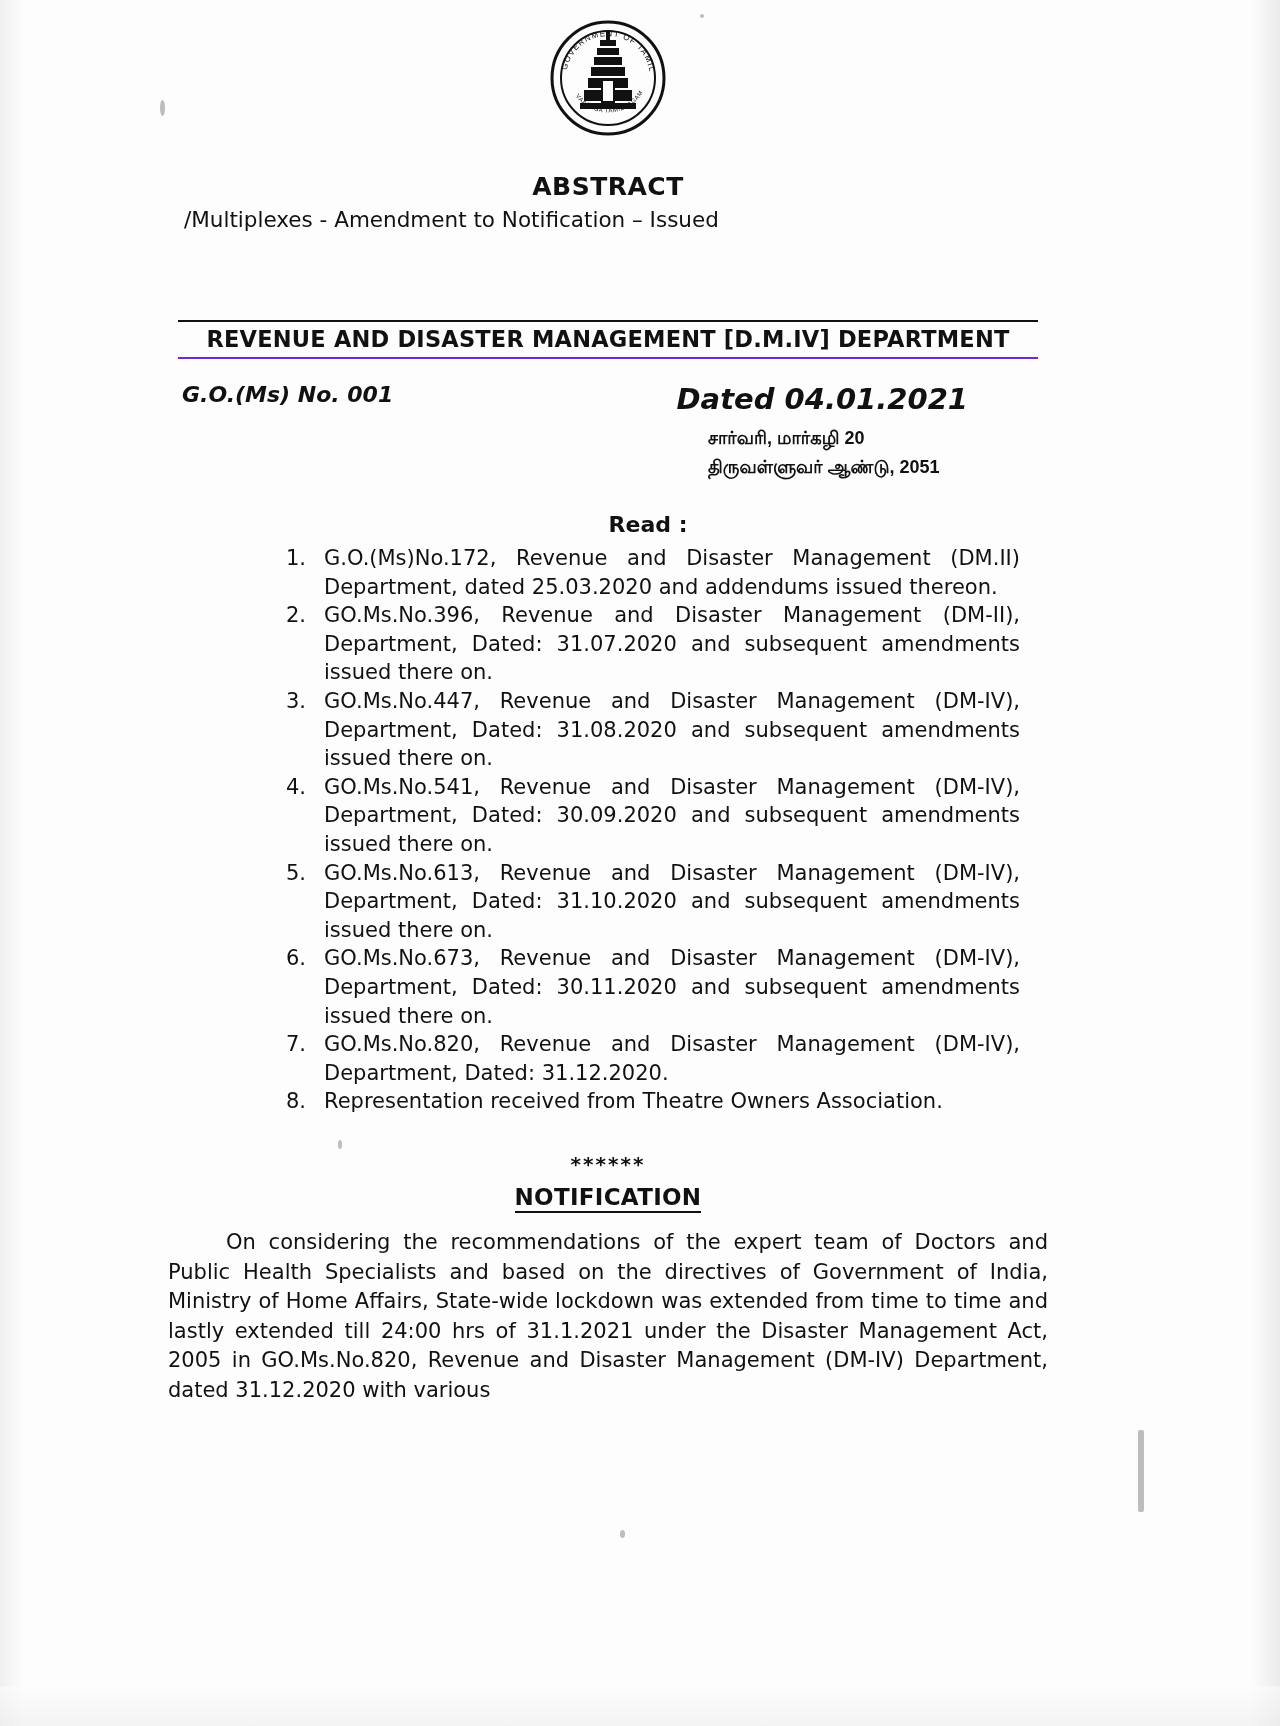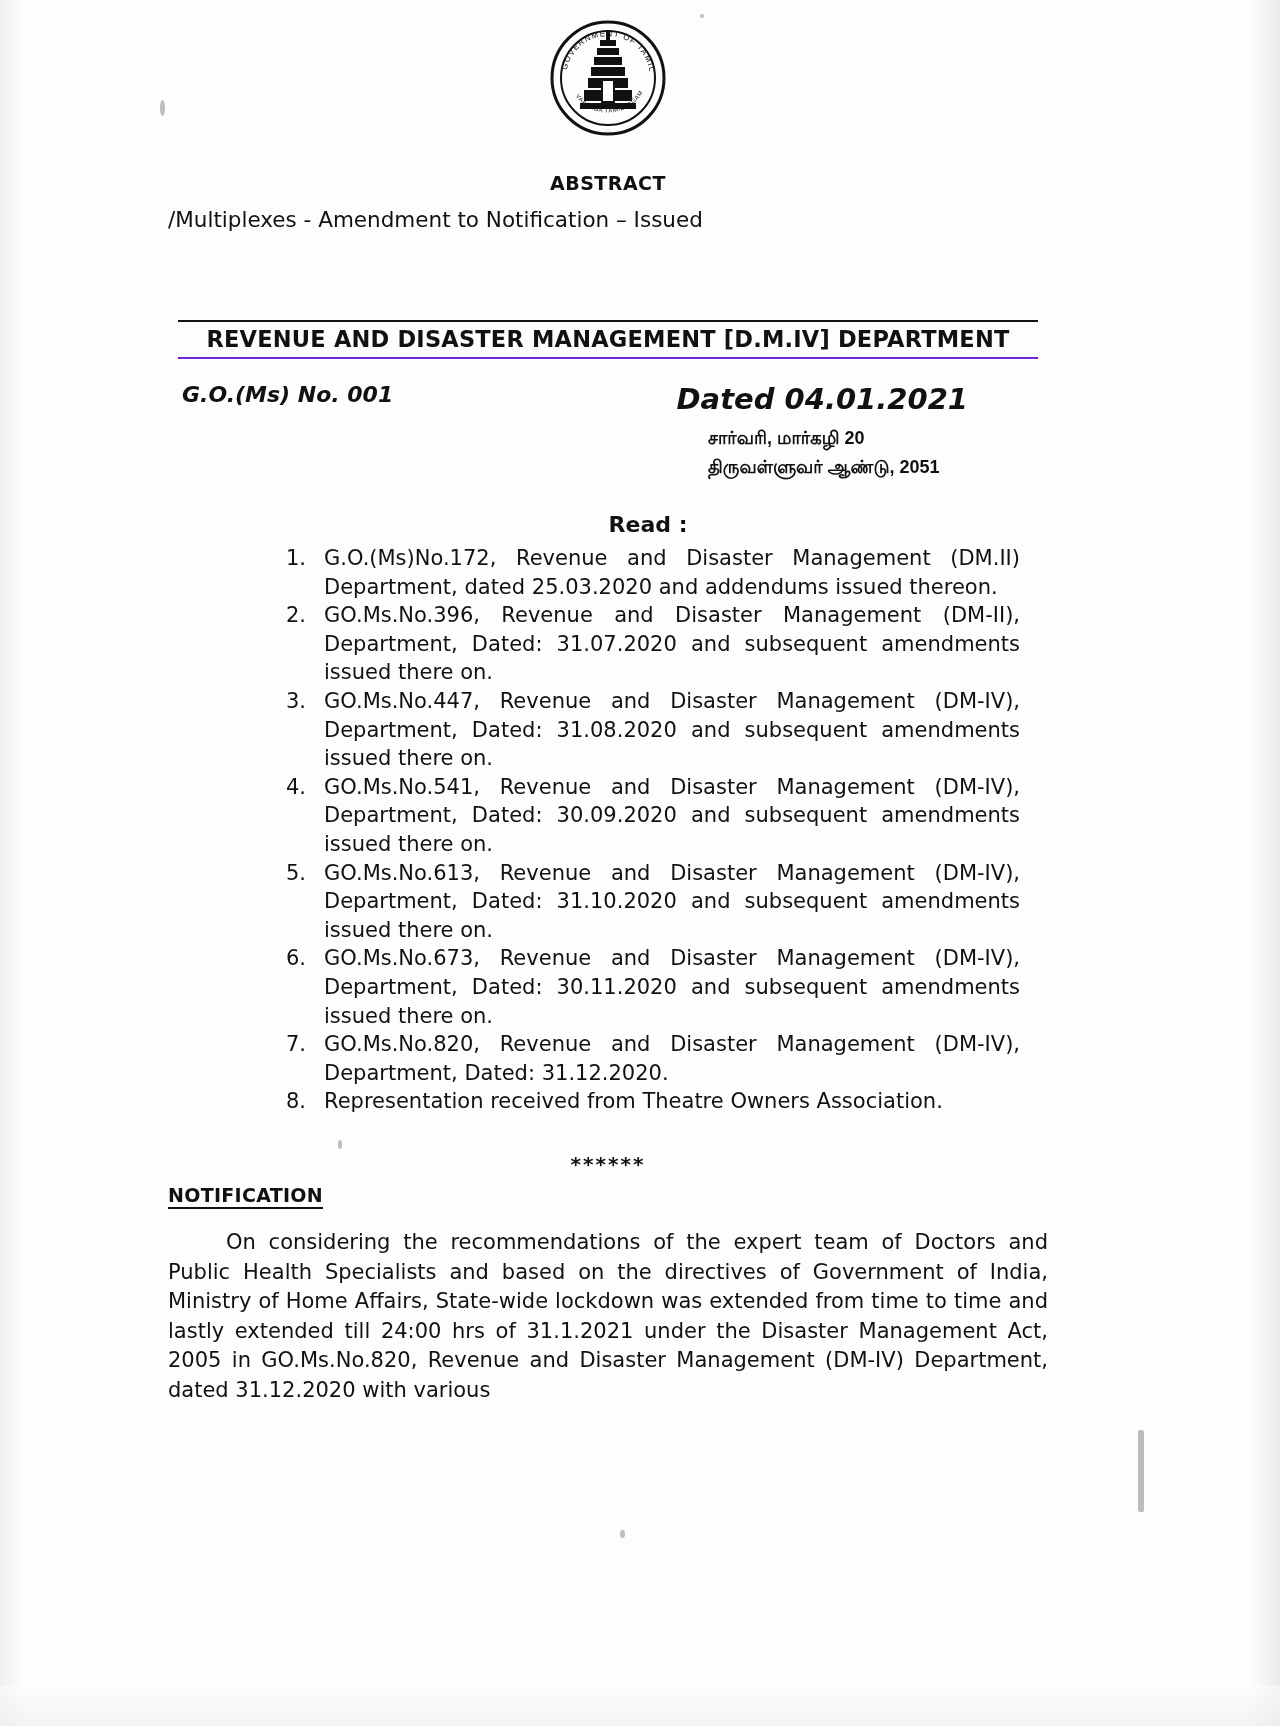--- a/index.html
+++ b/index.html
@@ -65,36 +65,36 @@
     height: 120px;
     position: relative;
   }
   .emblem svg { display: block; }
 
   .abstract-title {
     position: absolute;
     top: 172px;
     width: 880px;
     text-align: center;
-    font-size: 19px;
+    font-size: 25px;
     font-weight: bold;
     letter-spacing: .5px;
   }
 
   .abstract-body {
     position: absolute;
     top: 205px;
     left: 0;
     width: 880px;
     font-size: 21.5px;
     line-height: 29px;
     text-align: justify;
     text-justify: inter-word;
   }
-  .abstract-body .last-line { text-align: left; }
+  .abstract-body .last-line { text-align: left; margin-left: 16px; }
 
   .dept-line {
     position: absolute;
     top: 320px;
     left: 10px;
     width: 860px;
     text-align: center;
     font-size: 22.5px;
     font-weight: bold;
     border-top: 2px solid #111;
@@ -181,21 +181,22 @@
     text-align: center;
     font-size: 20px;
     letter-spacing: 2px;
     font-weight: bold;
   }
 
   .notification-title {
     position: absolute;
     top: 1184px;
     width: 880px;
-    font-size: 19px;
+    text-align: center;
+    font-size: 23px;
     font-weight: bold;
     letter-spacing: .3px;
   }
   .notification-title span {
     border-bottom: 2px solid #111;
     padding-bottom: 1px;
   }
 
   .notification-body {
     position: absolute;

